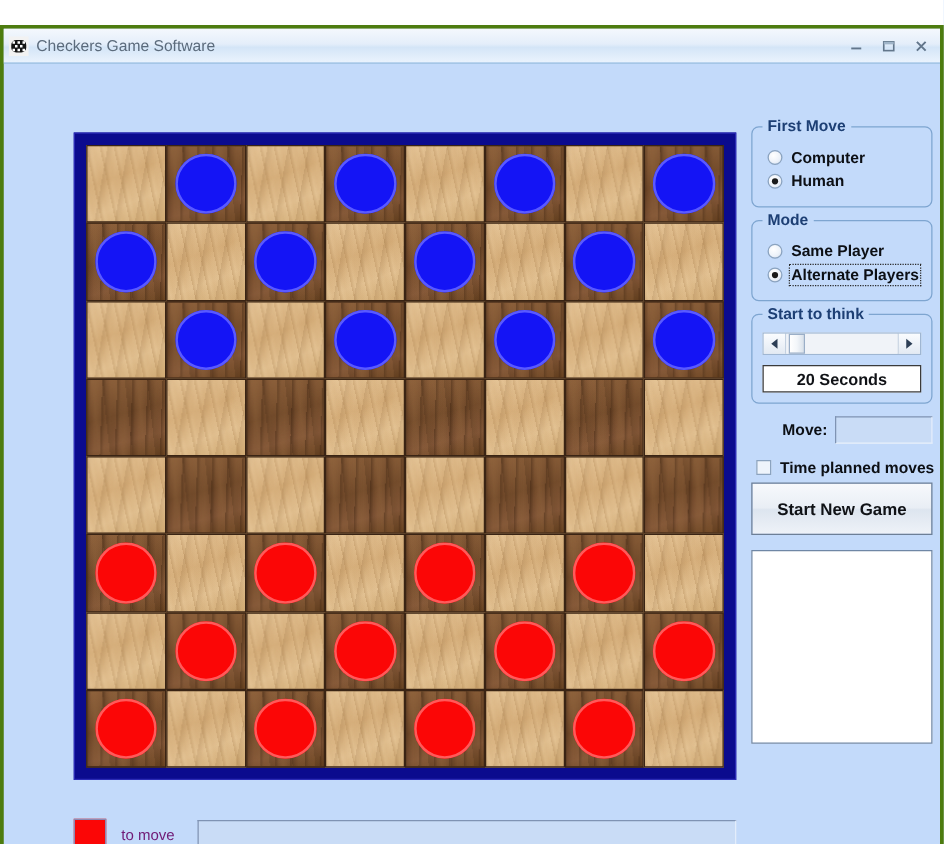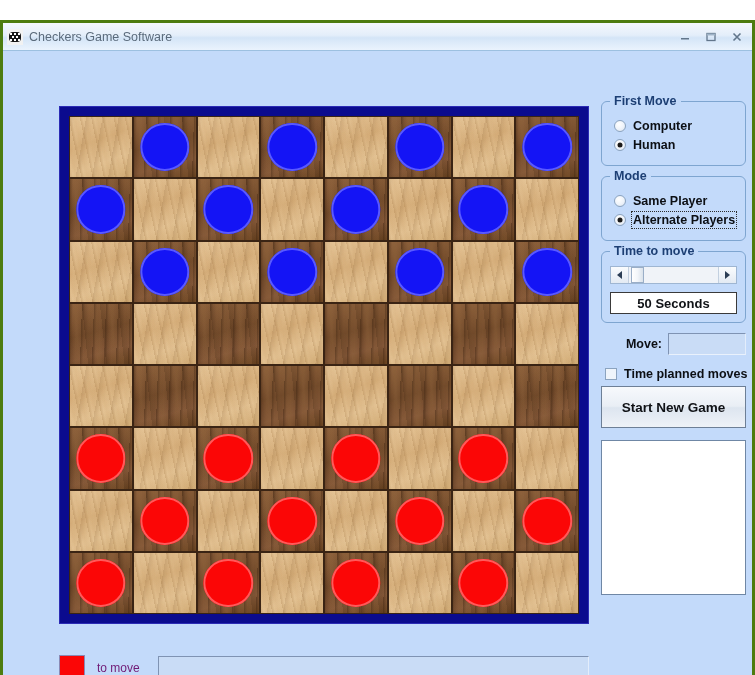--- a/index.html
+++ b/index.html
@@ -553,35 +553,35 @@
           <span class="radio-label">Same Player</span>
         </div>
 
         <div class="radio-row">
           <span class="radio checked"></span>
           <span class="radio-label focus-ring">Alternate Players</span>
         </div>
       </div>
 
       <div class="group">
-        <div class="group-title">Time to move</div>
+        <div class="group-title">Start to think</div>
 
         <div class="sbar">
           <span class="sbar-btn">
             <span class="tri left"></span>
           </span>
           <span class="sbar-track">
             <span class="sbar-thumb" style="left: 2%;"></span>
           </span>
           <span class="sbar-btn right">
             <span class="tri right"></span>
           </span>
         </div>
 
-        <div id="time-display">50 Seconds</div>
+        <div id="time-display">20 Seconds</div>
       </div>
 
       <div id="move-row">
         <span id="move-label">Move:</span>
         <span id="move-input" placeholder=""></span>
       </div>
 
       <div class="check-row">
         <span class="checkbox"></span>
         <span class="check-label">Time planned moves</span>

